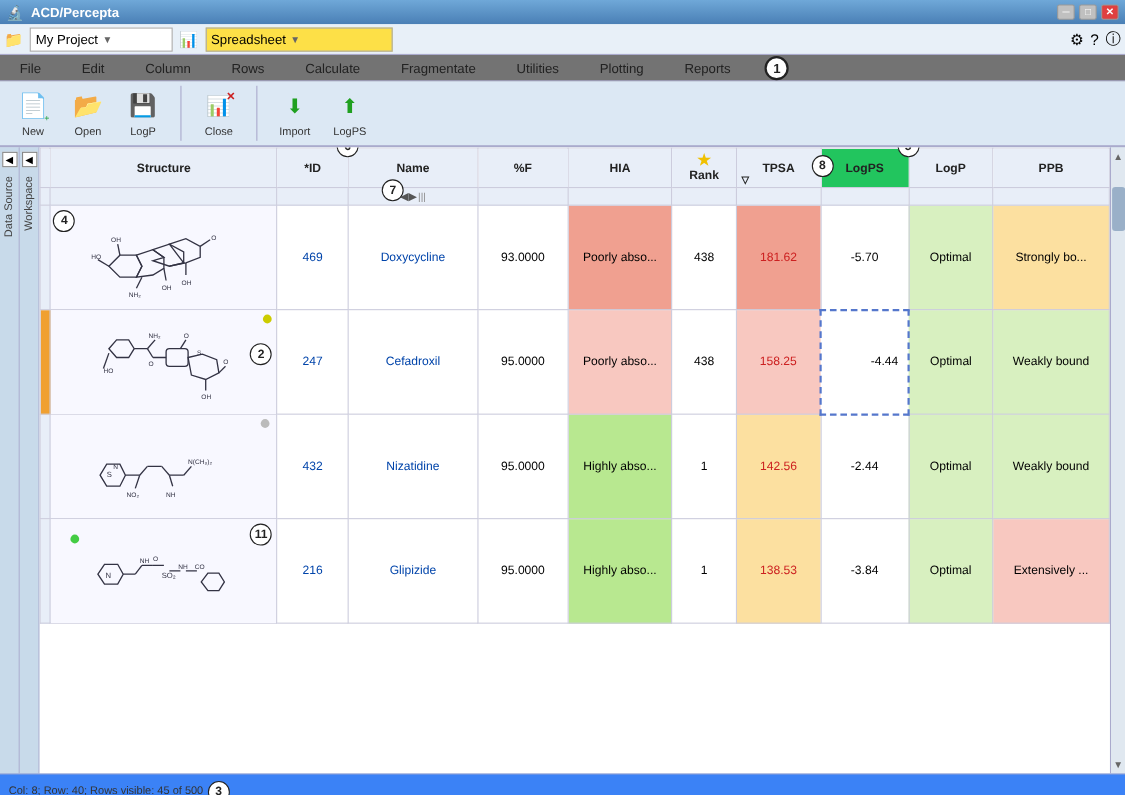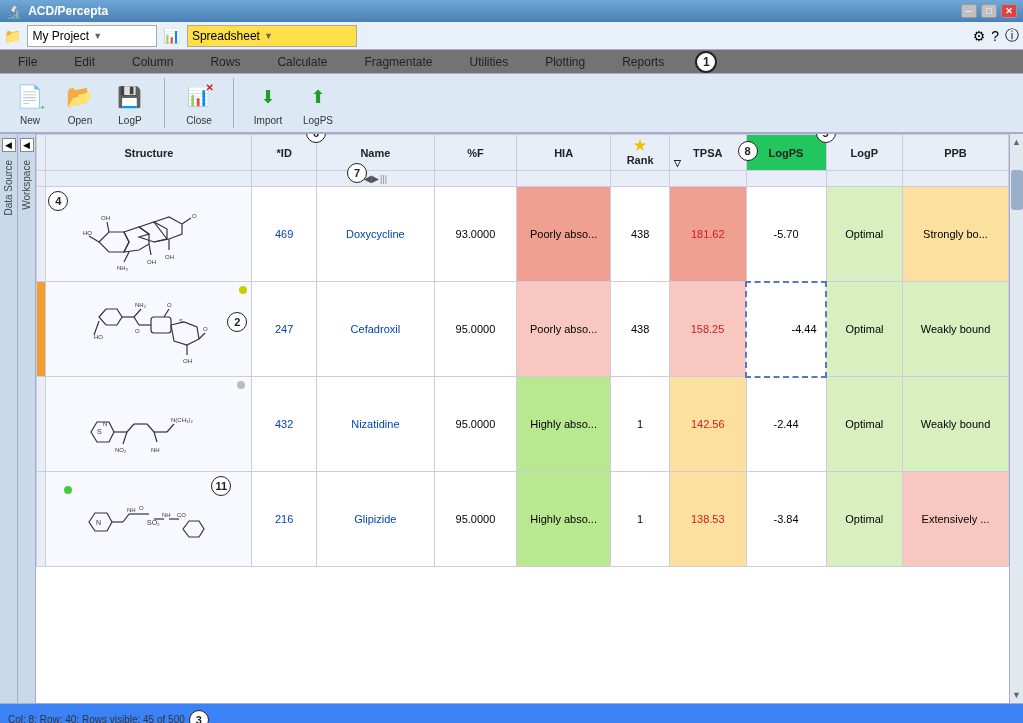--- a/index.html
+++ b/index.html
@@ -487,21 +487,21 @@
           <td class="cell-orange-light" style="color:#cc2020;">142.56</td>
           <td>-2.44</td>
           <td class="cell-green-light">Optimal</td>
           <td class="cell-green-light">Weakly bound</td>
         </tr>
 
         <tr class="data-row">
           <td style="background:#e8eef8;"></td>
           <td class="structure-cell" style="position:relative;">
             
-            <span class="ann-circle" style="position:absolute; top:4px; right:20px; font-size:11px; width:20px; height:20px; border-width:1.5px;">11</span>
+            <span class="ann-circle" style="position:absolute; top:4px; right:4px; font-size:11px; width:20px; height:20px; border-width:1.5px;">11</span>
             <span style="position:absolute; top:14px; left:18px; width:8px; height:8px; border-radius:50%; background:#44cc44;"></span>
             
             <svg class="mol-svg" viewBox="0 0 140 82">
               <g stroke="#334" stroke-width="1.2" fill="none">
 
                 <polygon points="10,45 16,36 28,36 33,45 28,54 16,54"></polygon>
                 <text x="17" y="48" font-size="7" fill="#334" stroke="none">N</text>
 
                 <line x1="33" y1="45" x2="44" y2="45"></line>
                 <line x1="44" y1="45" x2="50" y2="37"></line>

